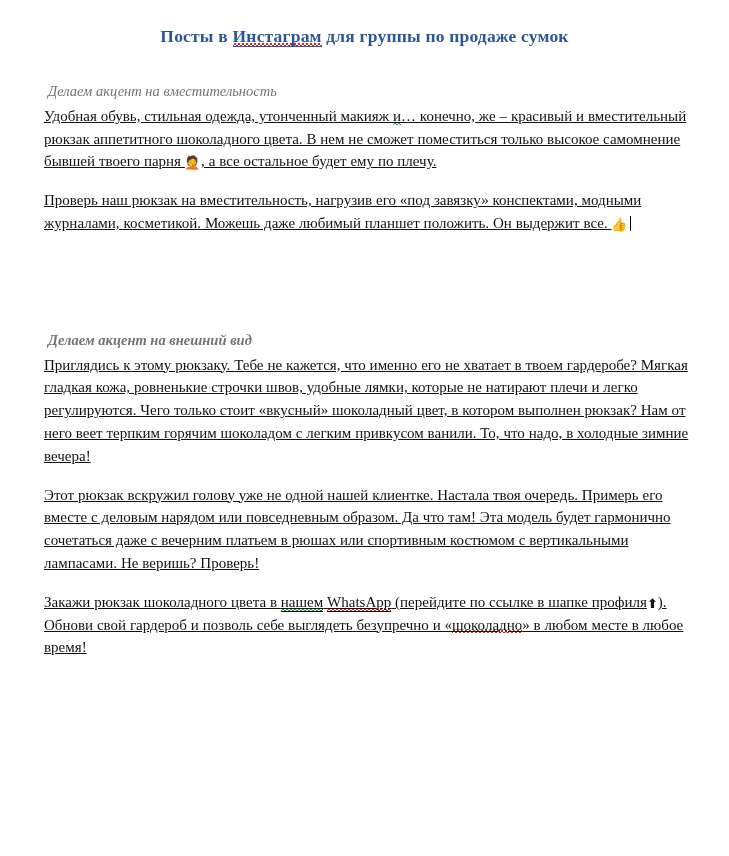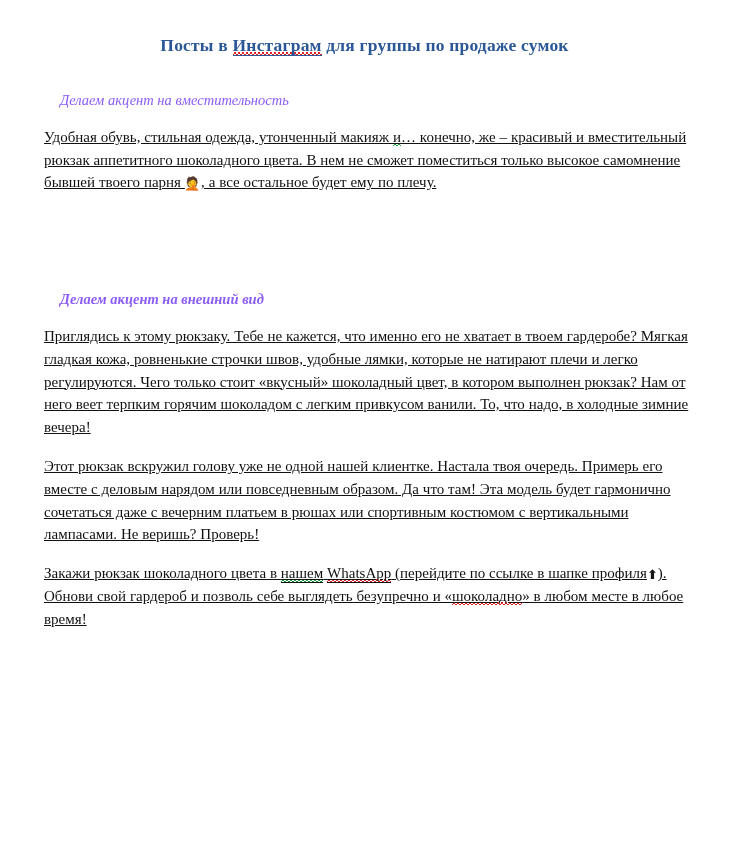--- a/index.html
+++ b/index.html
@@ -23,35 +23,35 @@
     box-sizing: border-box;
     padding: 0;
   }
 
   .doc-title {
     text-align: center;
     font-weight: bold;
     font-size: 17.5px;
     color: #2b5797;
     letter-spacing: 0.2px;
-    margin: 11px;
+    margin: 2px;
     padding: 24px 40px 0 40px;
     line-height: 1.25;
     white-space: nowrap;
   }
 
   .content {
     padding: 0 36px 0 44px;
   }
 
   .section-heading {
     font-style: italic;
     font-size: 14.5px;
-    color: #8b5cf6;
-    margin: 16px;
+    color: #737373;
+    margin: 4px;
     line-height: 1.3;
   }
 
   .heading-1 { margin-top: 34px; }
   .heading-2 { margin-top: 96px; font-weight: bold; }
 
   p.para {
     font-size: 15px;
     line-height: 1.52;
     color: #111111;
@@ -122,20 +122,21 @@
 <div class="page">
 
   <h1 class="doc-title" id="doc-title"><span>Посты в </span><span class="sp-red title-underline">Инстаграм</span><span> для группы по продаже  сумок</span></h1>
 
   <div class="content">
 
     <div class="section">
       <div class="section-heading heading-1">Делаем акцент на вместительность</div>
       <div id="sec-0-paras">
           <p class="para"><span>Удобная обувь, стильная одежда, утонченный макияж </span><span class="sp-green">и</span><span>… конечно, же – красивый и вместительный рюкзак аппетитного шоколадного цвета. В нем не сможет поместиться только высокое самомнение бывшей твоего парня </span><span class="emoji">🤦</span><span>, а все остальное будет ему по плечу.</span></p>
+          <p class="para"><span>Проверь наш рюкзак на вместительность, нагрузив его «под завязку» конспектами, модными журналами, косметикой. Можешь даже любимый планшет положить. Он выдержит все. </span><span class="emoji">👍</span><span class="caret"></span></p>
         </div>
     </div>
 
     <div class="section">
       <div class="section-heading heading-2">Делаем акцент на внешний вид</div>
       <div id="sec-1-paras">
           <p class="para"><span>Приглядись к этому рюкзаку. Тебе не кажется, что именно его не хватает в твоем гардеробе? Мягкая гладкая кожа, ровненькие строчки швов, удобные лямки, которые не натирают плечи и легко регулируются. Чего только стоит «вкусный» шоколадный цвет, в котором выполнен рюкзак? Нам от него веет терпким горячим шоколадом с легким привкусом ванили. То, что надо, в холодные зимние вечера!</span></p>
           <p class="para"><span>Этот рюкзак вскружил голову уже не одной нашей клиентке. Настала твоя очередь. Примерь его вместе с деловым нарядом или повседневным образом. Да что там! Эта модель будет гармонично сочетаться даже с вечерним платьем в рюшах или спортивным костюмом с вертикальными лампасами. Не веришь? Проверь!</span></p>
           <p class="para"><span>Закажи рюкзак шоколадного цвета в </span><span class="sp-green solid-ul">нашем</span><span> </span><span class="sp-red solid-ul">WhatsApp</span><span> (перейдите по ссылке в шапке профиля</span><span class="emoji-arrow">⬆</span><span>). Обнови свой гардероб и позволь себе выглядеть безупречно и «</span><span class="sp-red">шоколадно</span><span>» в любом месте в любое время!</span></p>
         </div>

